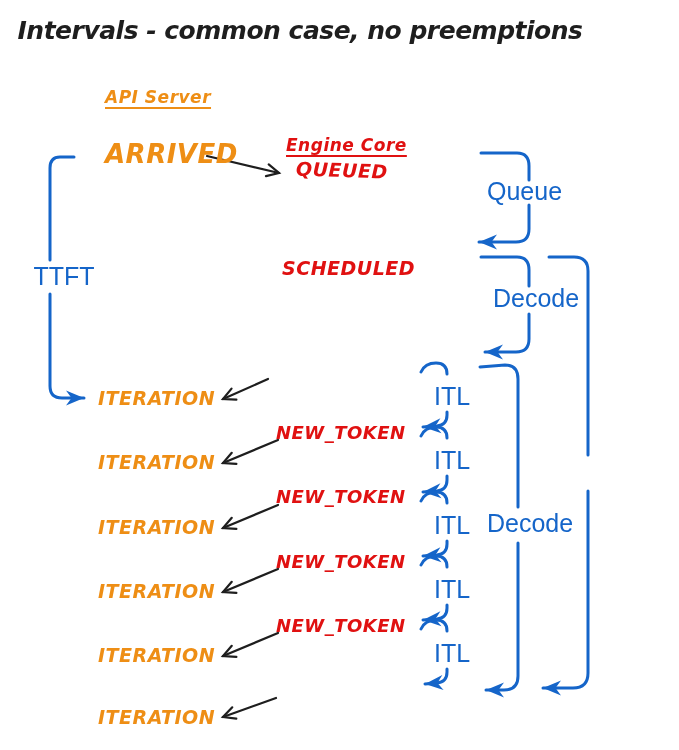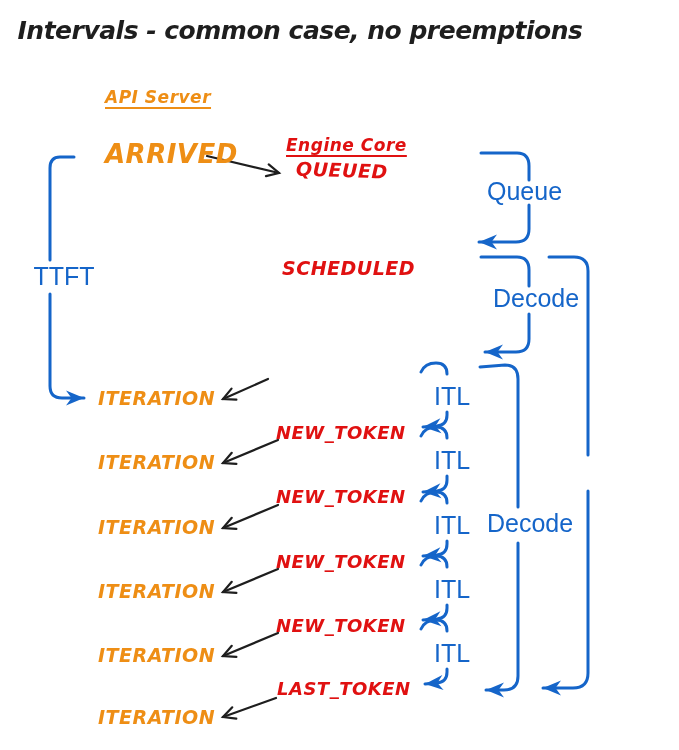--- a/index.html
+++ b/index.html
@@ -133,21 +133,20 @@
   <div class="abs hand evt orange" style="left:98px;top:579px;font-size:19px;">ITERATION</div>
   <div class="abs hand evt orange" style="left:98px;top:643px;font-size:19px;">ITERATION</div>
   <div class="abs hand evt orange" style="left:98px;top:705px;font-size:19px;">ITERATION</div>
 
   <div class="abs hand evt red" style="left:296px;top:158px;font-size:19px;transform:rotate(2deg);">QUEUED</div>
   <div class="abs hand evt red" style="left:282px;top:256px;font-size:19px;">SCHEDULED</div>
   <div class="abs hand evt red" style="left:276px;top:420px;">NEW_TOKEN</div>
   <div class="abs hand evt red" style="left:276px;top:484px;">NEW_TOKEN</div>
   <div class="abs hand evt red" style="left:276px;top:549px;">NEW_TOKEN</div>
   <div class="abs hand evt red" style="left:276px;top:613px;">NEW_TOKEN</div>
-  <div class="abs hand evt red" style="left:277px;top:676px;">LAST_TOKEN</div>
 
   <div class="abs blue-lbl" style="left:32px;top:262px;width:64px;">TTFT</div>
   <div class="abs blue-lbl" style="left:487px;top:177px;">Queue</div>
   <div class="abs blue-lbl" style="left:493px;top:284px;">Decode</div>
   <div class="abs blue-lbl" style="left:471px;top:509px;margin-left:16px;">Decode</div>
 
   <div class="abs blue-lbl" style="left:429px;top:382px;width:46px;">ITL</div>
   <div class="abs blue-lbl" style="left:429px;top:446px;width:46px;">ITL</div>
   <div class="abs blue-lbl" style="left:429px;top:511px;width:46px;">ITL</div>
   <div class="abs blue-lbl" style="left:429px;top:575px;width:46px;">ITL</div>

